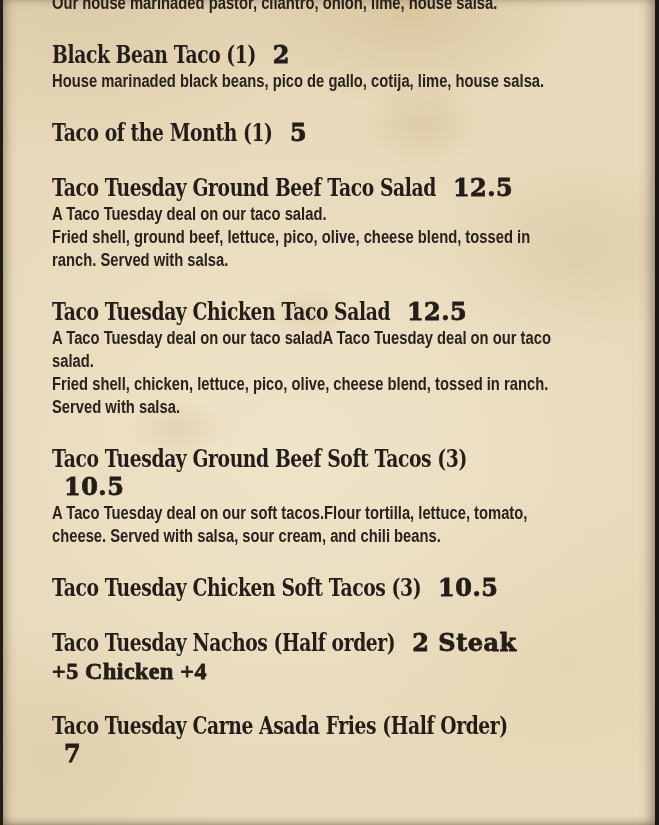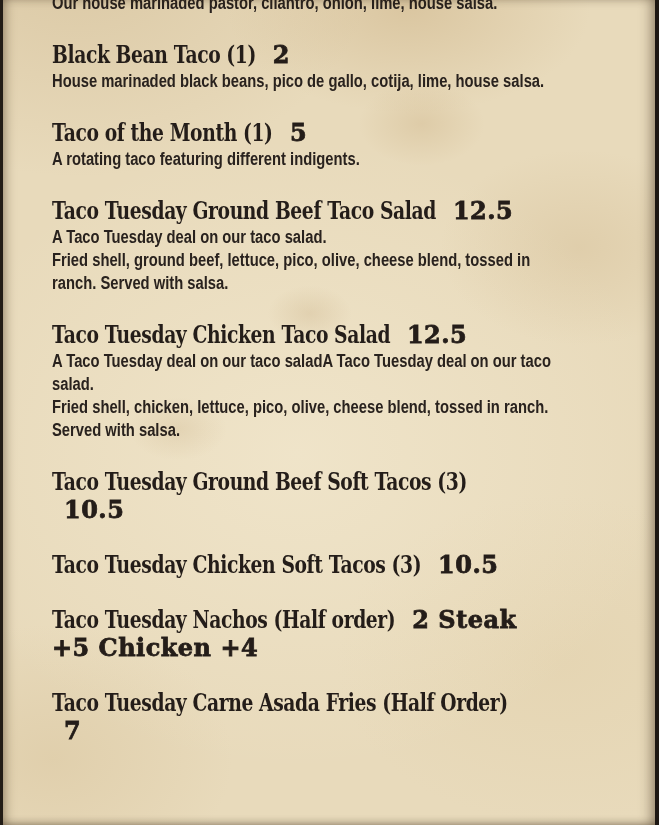--- a/index.html
+++ b/index.html
@@ -53,21 +53,21 @@
     letter-spacing:-0.5px;white-space:nowrap;
     transform:scaleX(0.78);transform-origin:0 0;
     color:#241d19;
   }
   .price{
     display:inline-block;margin-left:14px;
     transform:scaleX(1.28);transform-origin:0 0;
     -webkit-text-stroke:0.8px #241d19;
     letter-spacing:0.5px;
   }
-  .price + .price{display:block;margin-left:0;}
+  .price + .price{display:block;margin-left:0;font-family:Liberation Serif, serif;}
   .heading.wrapped .price{display:block;margin-left:0;padding-left:12px;}
   .desc{margin-top:2px;}
 </style>
 </head>
 <body style="--parchment: #e8dabb; --ink: #29221e;">
 
 <div class="sheet">
   <div class="texture"></div>
 
   <div class="content">
@@ -80,23 +80,20 @@
     <span class="price">2</span></div>
     <div class="desc-wrap">
             <div class="desc">House marinaded black beans, pico de gallo, cotija, lime, house salsa.</div>
           </div>
   </div>
 
   <div class="menu-item">
     <div class="heading">
       <span class="item-name">Taco of the Month (1)</span>
     <span class="price">5</span></div>
-    <div class="desc-wrap">
-            <div class="desc">A rotating taco featuring different indigents.</div>
-          </div>
   </div>
 
   <div class="menu-item">
     <div class="heading">
       <span class="item-name">Taco Tuesday Ground Beef Taco Salad</span>
     <span class="price">12.5</span></div>
     <div class="desc-wrap">
             <div class="desc">A Taco Tuesday deal on our taco salad.</div>
             <div class="desc">Fried shell, ground beef, lettuce, pico, olive, cheese blend, tossed in</div>
             <div class="desc">ranch. Served with salsa.</div>
@@ -112,20 +109,24 @@
             <div class="desc">salad.</div>
             <div class="desc">Fried shell, chicken, lettuce, pico, olive, cheese blend, tossed in ranch.</div>
             <div class="desc">Served with salsa.</div>
           </div>
   </div>
 
   <div class="menu-item">
     <div class="heading wrapped">
       <span class="item-name">Taco Tuesday Ground Beef Soft Tacos (3)</span>
     <span class="price">10.5</span></div>
+    <div class="desc-wrap">
+            <div class="desc">A Taco Tuesday deal on our soft tacos.Flour tortilla, lettuce, tomato,</div>
+            <div class="desc">cheese. Served with salsa, sour cream, and chili beans.</div>
+          </div>
   </div>
 
   <div class="menu-item">
     <div class="heading">
       <span class="item-name">Taco Tuesday Chicken Soft Tacos (3)</span>
     <span class="price">10.5</span></div>
   </div>
 
   <div class="menu-item">
     <div class="heading">

